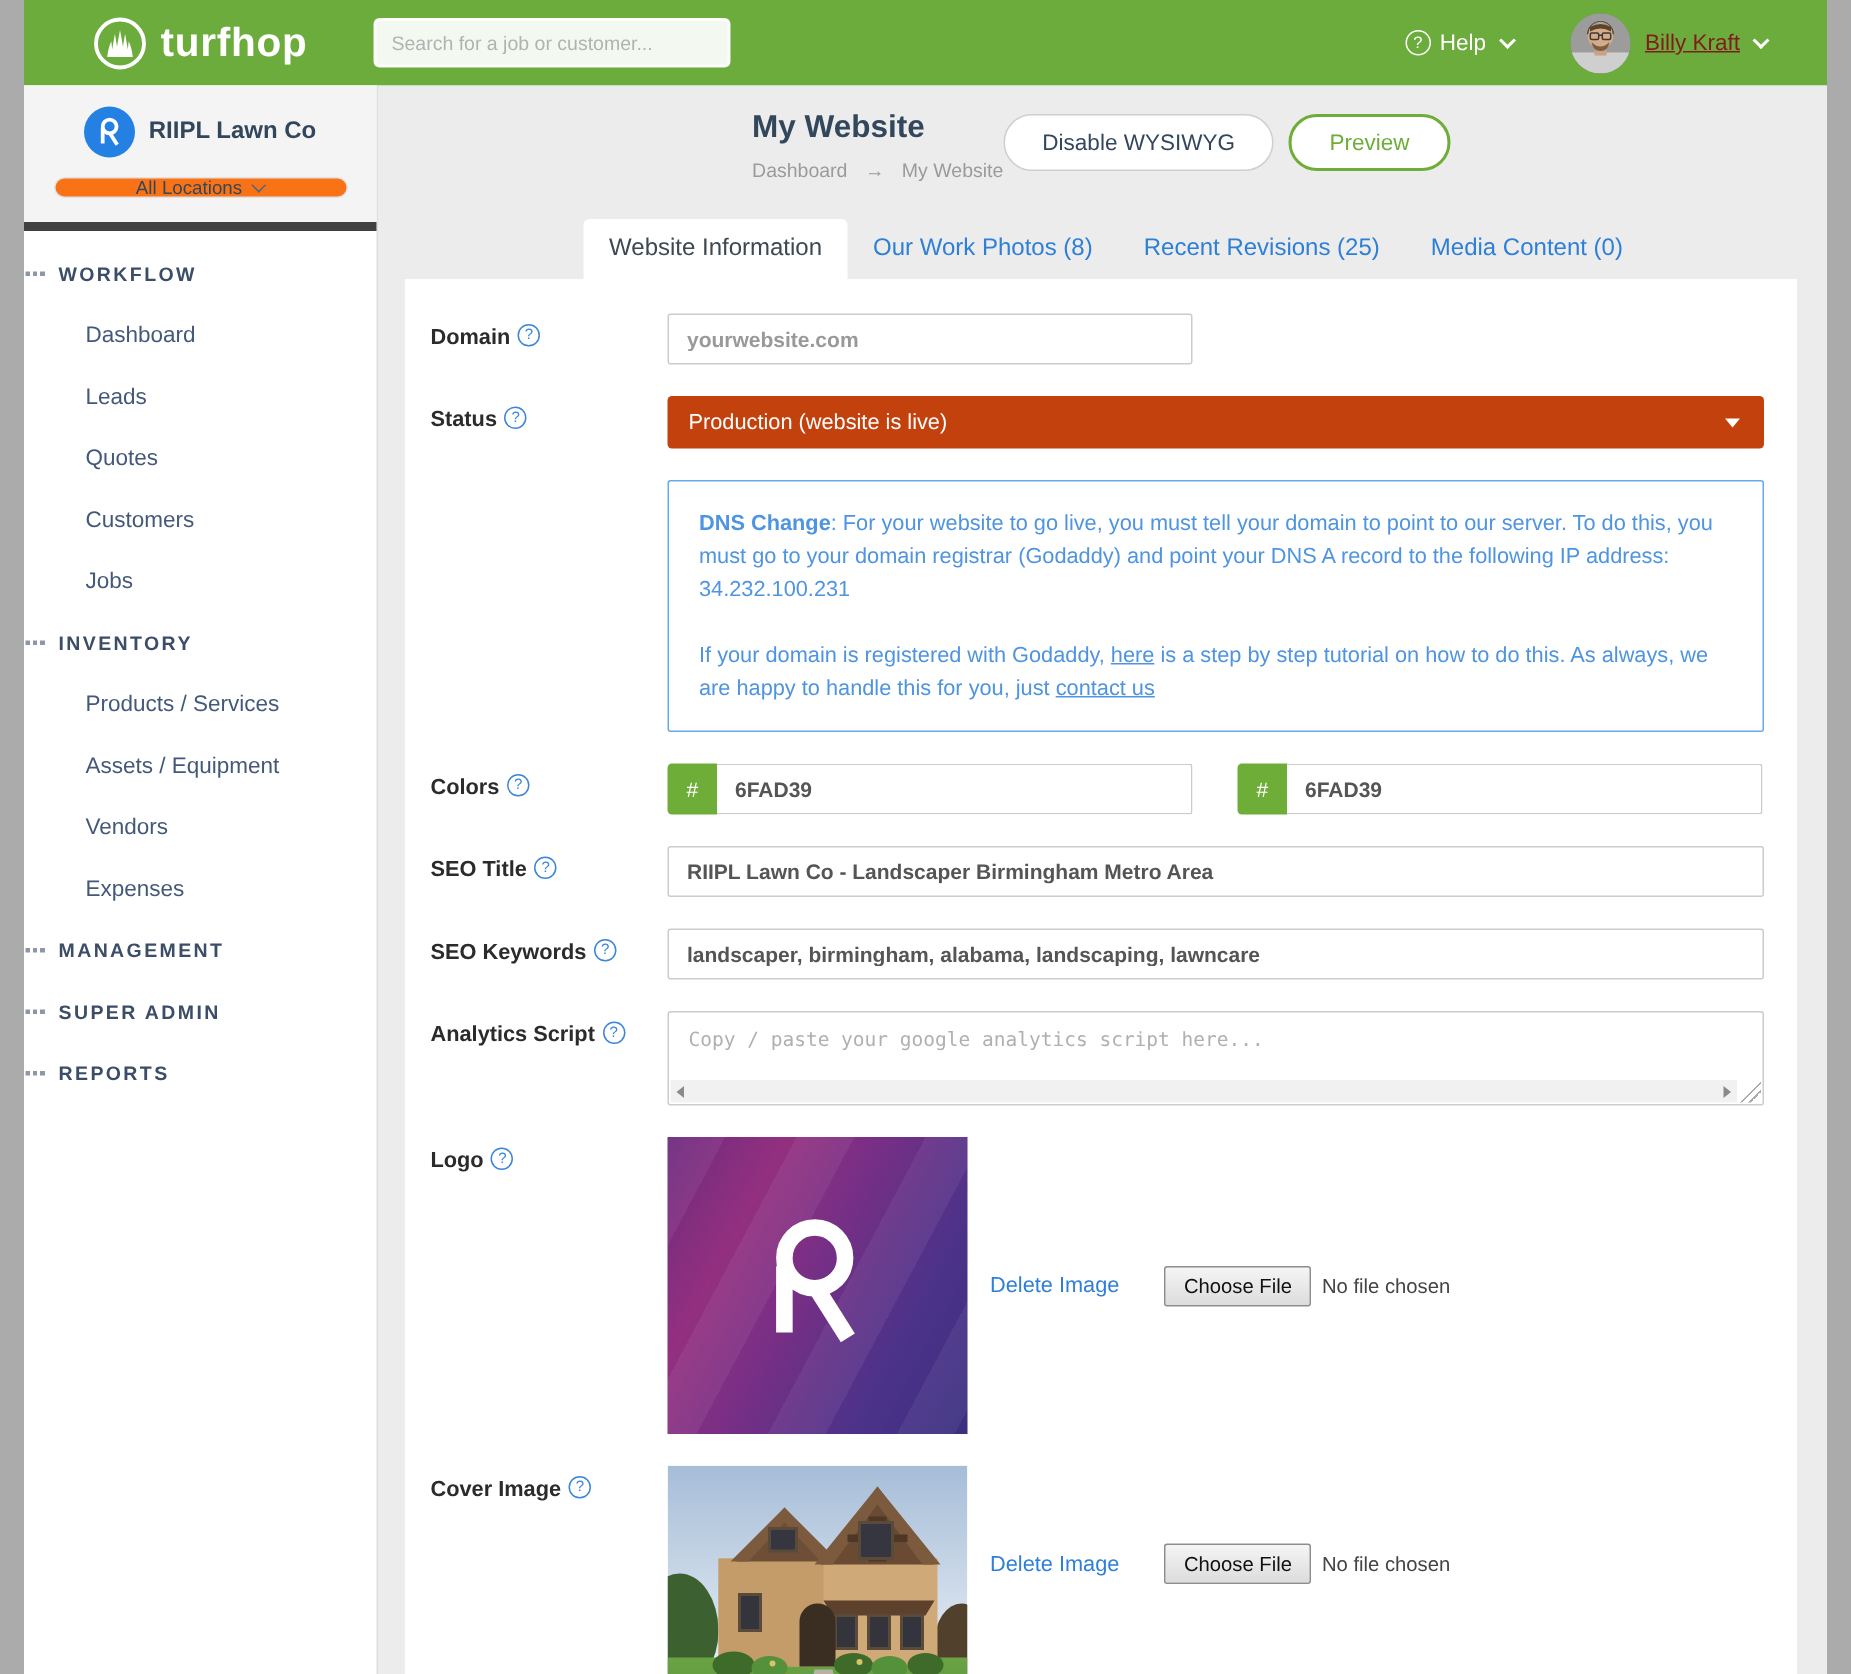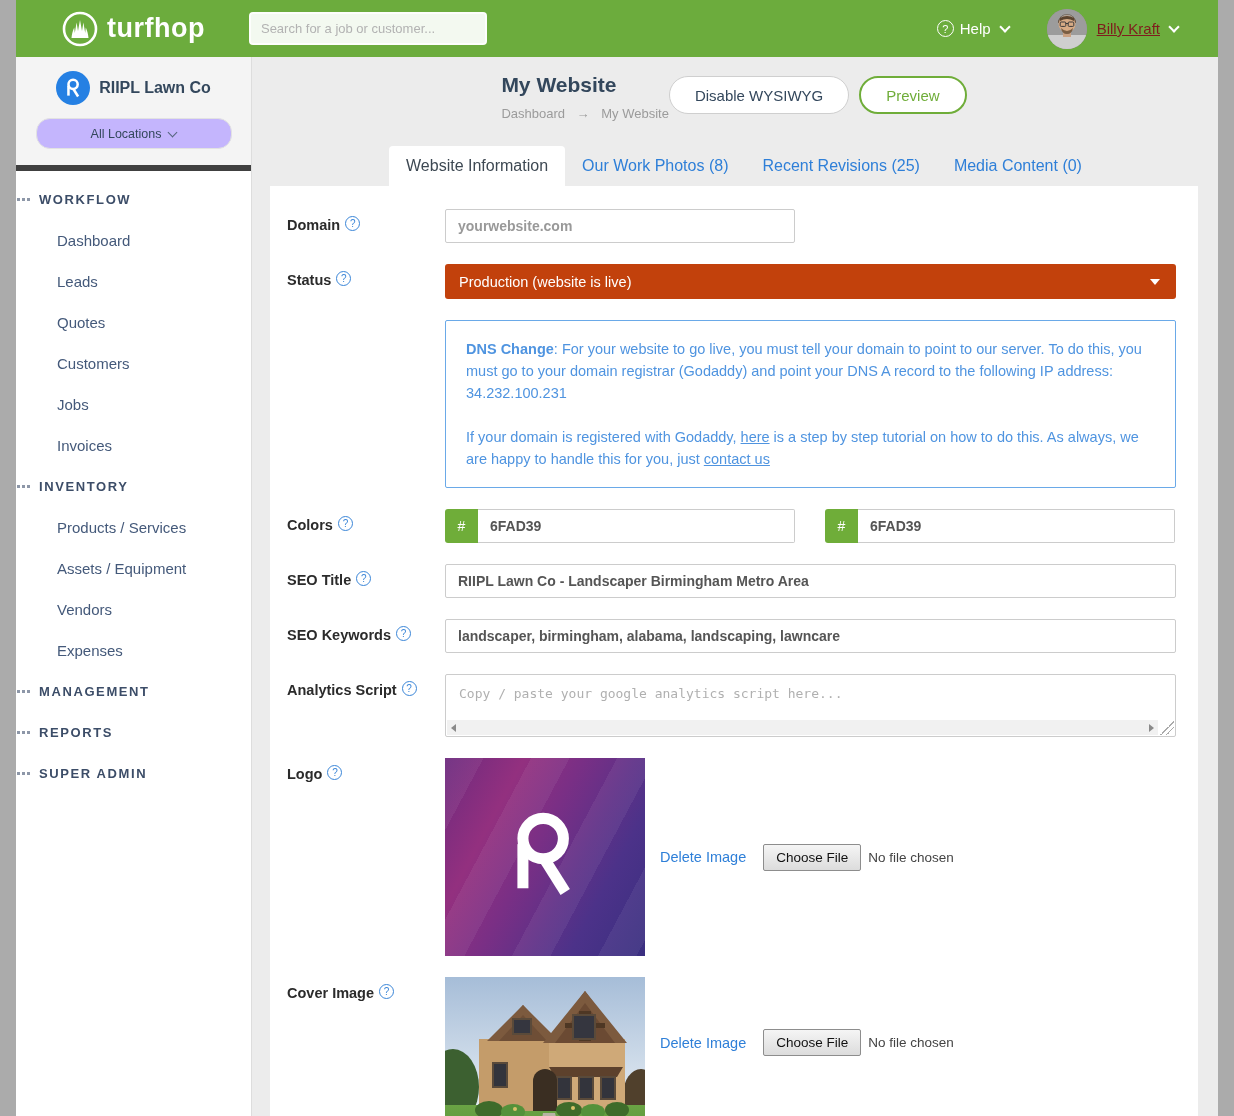--- a/index.html
+++ b/index.html
@@ -32,21 +32,21 @@
   
   .body-row { display:flex; flex:1; min-height:0; }
 
   
   .sidebar { width:236px; background:#fff; border-right:1px solid #ddd; flex-shrink:0; display:flex; flex-direction:column; }
   .side-top { background:#f4f4f4; padding:14px 0 16px 0; border-bottom:6px solid #404040; }
   .company-row { display:flex; align-items:center; justify-content:center; }
   .company-badge { width:34px; height:34px; border-radius:50%; background:#2580e3; display:flex;
     align-items:center; justify-content:center; margin-right:9px; }
   .company-name { color:#33475c; font-size:16px; font-weight:bold; }
-  .loc-pill { margin:13px auto 0 auto; width:196px; height:31px; background:#c4b5fd; border:1px solid #e2e2e2;
+  .loc-pill { margin:13px auto 0 auto; width:196px; height:14px; background:#f97316; border:1px solid #e2e2e2;
     border-radius:14px; display:flex; align-items:center; justify-content:center; color:#33475c; font-size:12.5px; cursor:pointer; }
   .loc-chev { width:7px; height:7px; border-right:1.5px solid #55657d; border-bottom:1.5px solid #55657d;
     transform:rotate(45deg); margin-left:8px; margin-top:-3px; }
   .nav { padding-top:8px; }
   .nav-section { height:41px; display:flex; align-items:center; position:relative; }
   .dashes { display:inline-block; width:13px; height:3px; margin-left:1px;
     background:repeating-linear-gradient(90deg,#8d97a8 0 3px,transparent 3px 5px); }
   .nav-section-label { color:#3c4d68; font-size:13px; font-weight:bold; letter-spacing:1.6px; margin-left:9px; }
   .nav-item { height:41px; display:flex; align-items:center; padding-left:41px; color:#44597a; font-size:15px; cursor:pointer; }
 
@@ -110,21 +110,21 @@
     background:linear-gradient(135deg, transparent 0 50%, #aaa 50% 55%, transparent 55% 70%, #aaa 70% 75%, transparent 75%); cursor:nwse-resize; }
 
   .img-row { display:flex; align-items:center; }
   .logo-art { width:200px; height:198px; position:relative; overflow:hidden; flex-shrink:0;
     background:
       repeating-linear-gradient(118deg, rgba(255,255,255,0.06) 0 34px, rgba(255,255,255,0) 34px 76px),
       linear-gradient(118deg,#6d2a7e 0%, #93307f 26%, #7a2f85 45%, #4c3289 75%, #3a2f80 100%); }
   .logo-art svg { position:absolute; left:50%; top:50%; transform:translate(-50%,-50%); }
   .img-side { display:flex; align-items:center; margin-left:15px; }
   .link-blue { color:#2e7fd8; font-size:14.5px; cursor:pointer; white-space:nowrap; }
-  .file-wrap { display:flex; align-items:center; margin-left:17px; }
+  .file-wrap { display:flex; align-items:center; margin-left:30px; }
   .choose-btn { font-size:13.5px; color:#111; background:linear-gradient(#f5f5f5,#dcdcdc);
     border:1px solid #8d8d8d; border-radius:2px; padding:5px 12px; cursor:pointer;
     font-family:"Liberation Sans",sans-serif; }
   .no-file { font-size:13.5px; color:#444; margin-left:7px; white-space:nowrap; }
 
   .cover-art { width:200px; height:200px; flex-shrink:0; overflow:hidden; }
   .cover-row { align-items:flex-start; }
   .cover-row .img-side { margin-top:52px; }
 </style>
 </head>
@@ -189,42 +189,41 @@
       <div class="nav">
         <div class="nav-section">
           <span class="dashes"></span>
           <span class="nav-section-label">WORKFLOW</span>
         </div>
         <div class="nav-item">Dashboard</div>
         <div class="nav-item">Leads</div>
         <div class="nav-item">Quotes</div>
         <div class="nav-item">Customers</div>
         <div class="nav-item">Jobs</div>
-        <div class="nav-item">Invoices</div>
 
         <div class="nav-section">
           <span class="dashes"></span>
           <span class="nav-section-label">INVENTORY</span>
         </div>
         <div class="nav-item">Products / Services</div>
         <div class="nav-item">Assets / Equipment</div>
         <div class="nav-item">Vendors</div>
         <div class="nav-item">Expenses</div>
 
         <div class="nav-section">
           <span class="dashes"></span>
           <span class="nav-section-label">MANAGEMENT</span>
         </div>
         <div class="nav-section">
           <span class="dashes"></span>
-          <span class="nav-section-label">REPORTS</span>
+          <span class="nav-section-label">SUPER ADMIN</span>
         </div>
         <div class="nav-section">
           <span class="dashes"></span>
-          <span class="nav-section-label">SUPER ADMIN</span>
+          <span class="nav-section-label">REPORTS</span>
         </div>
       </div>
     </div>
 
     <div class="main">
 
       <div class="page-head">
         <div>
           <div class="page-title">My Website</div>
           <div class="breadcrumb">

